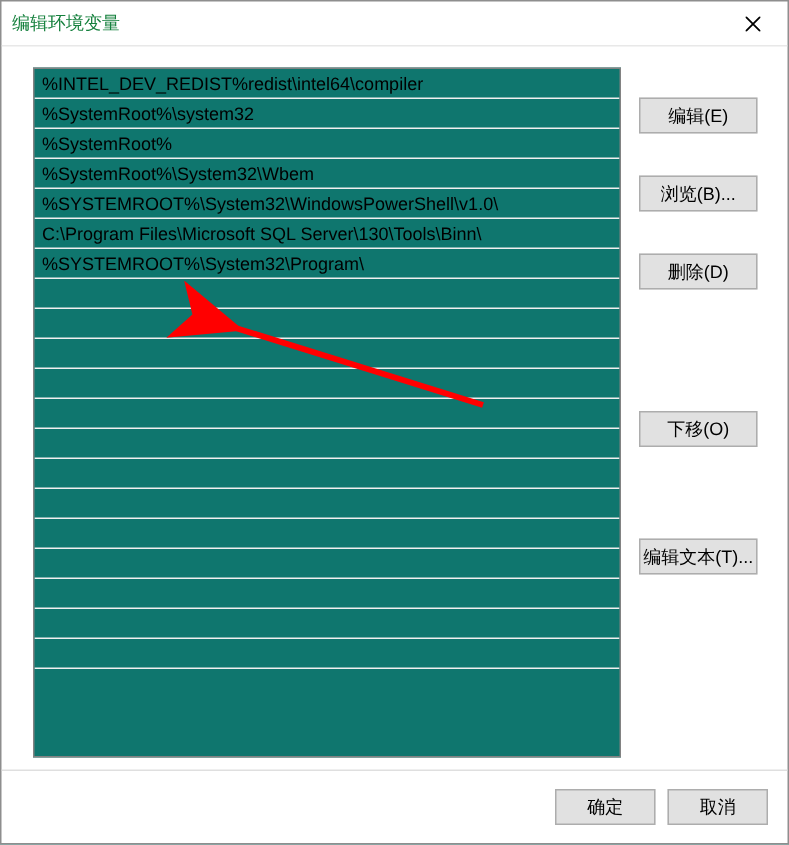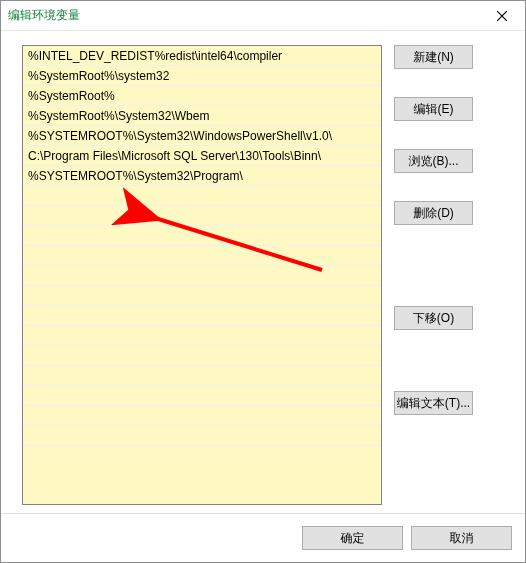--- a/index.html
+++ b/index.html
@@ -1,30 +1,30 @@
 <!DOCTYPE html>
 <html><head>
   <meta charset="utf-8">
   <style>
     * { margin: 0; padding: 0; box-sizing: border-box; font-family: "Microsoft YaHei", "Segoe UI", Tahoma, sans-serif; font-size: 12px; }
     body { width: 526px; height: 563px; background: #fff; border: 1px solid #8e8e8e; display: flex; flex-direction: column; }
     .titlebar { height: 30px; display: flex; align-items: center; padding-left: 7px; border-bottom: 1px solid #e8e8e8; }
     .titlebar-text { flex: 1; font-size: 12px; color: #15803d; }
     .close-btn { width: 46px; height: 29px; display: flex; align-items: center; justify-content: center; font-size: 14px; color: #000; cursor: default; }
     .content { flex: 1; display: flex; padding: 14px 13px 8px 21px; gap: 12px; }
-    .list-box { width: 360px; border: 1px solid #828282; background: #fef9c3; overflow: hidden; }
+    .list-box { width: 392px; border: 1px solid #828282; background: #0f766e; overflow: hidden; }
     .list-row { height: 20px; line-height: 20px; padding: 0 5px; border-bottom: 1px solid #f0f0f0; white-space: nowrap; overflow: hidden; color: #000; }
     .list-row.selected { background: #0078d7; color: #fff; }
     .list-row.empty { color: transparent; }
     .button-col { display: flex; flex-direction: column; gap: 8px; }
     .button-col .spacer-sm { height: 12px; }
     .button-col .spacer-md { height: 45px; }
     .btn { width: 79px; height: 24px; background: #e1e1e1; border: 1px solid #adadad; display: flex; align-items: center; justify-content: center; color: #000; cursor: default; font-size: 12px; }
     .footer { height: 49px; border-top: 1px solid #dfdfdf; display: flex; align-items: center; justify-content: flex-end; padding-right: 13px; gap: 8px; }
-    .footer .btn { width: 101px; height: 24px; }
+    .footer .btn { width: 67px; height: 24px; }
     .arrow-overlay { position: absolute; pointer-events: none; }
   </style>
 </head>
 <body>
 
 <div class="titlebar">
   <span class="titlebar-text">编辑环境变量</span>
   <div class="close-btn">
     <svg width="10" height="10" viewBox="0 0 10 10">
         <path d="M0 0 L10 10 M10 0 L0 10" stroke="#000" stroke-width="1.2"></path>
@@ -49,21 +49,20 @@
       <div class="list-row empty">.</div>
       <div class="list-row empty">.</div>
       <div class="list-row empty">.</div>
       <div class="list-row empty">.</div>
       <div class="list-row empty">.</div>
       <div class="list-row empty">.</div>
       <div class="list-row empty">.</div>
       <div class="list-row empty">.</div>
     </div>
   <div class="button-col">
-    <div class="btn">新建(N)</div>
     <div class="spacer-sm"></div>
     <div class="btn">编辑(E)</div>
     <div class="spacer-sm"></div>
     <div class="btn">浏览(B)...</div>
     <div class="spacer-sm"></div>
     <div class="btn">删除(D)</div>
     <div class="spacer-md"></div>
     <div class="spacer-sm"></div>
     <div class="btn">下移(O)</div>
     <div class="spacer-md"></div>

